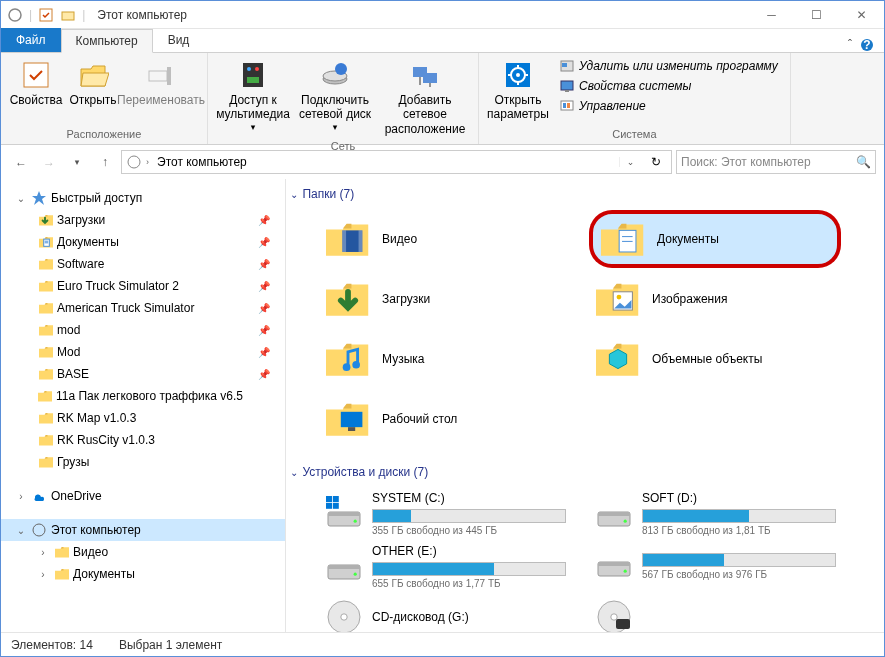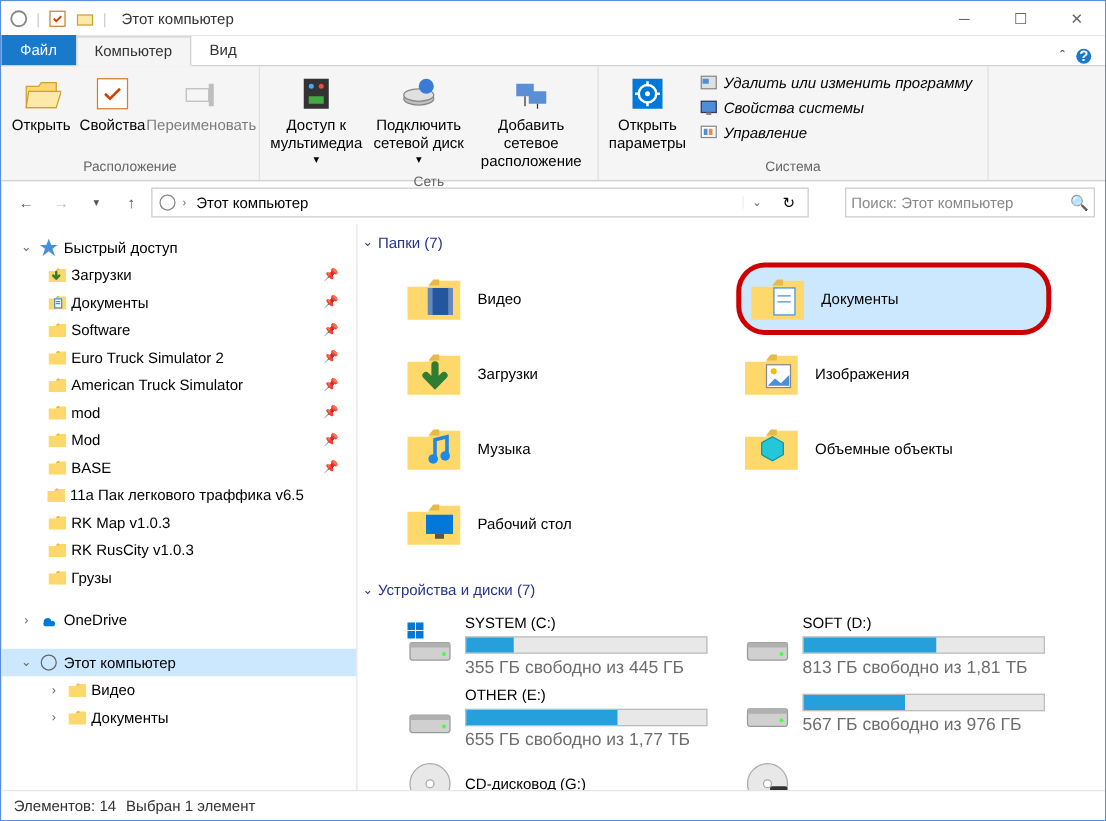--- a/index.html
+++ b/index.html
@@ -22,21 +22,21 @@
 .rbtn.disabled { opacity:.5; }
 .rgroup .glabel { color:#666; font-size:11px; padding:2px 0; }
 .rsmall { display:flex; flex-direction:column; gap:2px; padding:2px 4px; }
 .rsmall div { display:flex; align-items:center; gap:4px; padding:1px 2px; white-space:nowrap;font-style:italic; }
 .navbar { height:34px; display:flex; align-items:center; padding:4px 8px; gap:4px; }
 .navbtn { width:24px; height:24px; display:flex; align-items:center; justify-content:center; color:#555; }
 .navbtn.dis { opacity:.4; }
 .addr { flex:1; height:24px; border:1px solid #ccc; display:flex; align-items:center; padding:0 4px; gap:4px; }
 .addr .seg { padding:2px 4px; }
 .addr .refresh { margin-left:auto; width:22px; text-align:center; color:#555; border-left:1px solid #eee; }
-.search { width:200px; height:24px; border:1px solid #ccc; display:flex; align-items:center; padding:0 4px; color:#888;margin-left:25px; }
+.search { width:200px; height:24px; border:1px solid #ccc; display:flex; align-items:center; padding:0 4px; color:#888; }
 .search span:first-child { flex:1; }
 .body { display:flex; height:453px; }
 .tree { width:285px; border-right:1px solid #e5e5e5; overflow:hidden; padding-top:8px; position:relative; }
 .titem { display:flex; align-items:center; height:22px; padding-left:14px; gap:4px; position:relative; }
 .titem.selected { background:#cce8ff; }
 .titem .chev { width:12px; text-align:center; color:#666; font-size:10px; }
 .titem .icn { width:16px; height:16px; flex-shrink:0; }
 .titem .pin { margin-left:auto; margin-right:14px; color:#888; font-size:10px; }
 .tsep { height:12px; }
 .content { flex:1; overflow:hidden; padding:4px 0 0 4px; position:relative; }
@@ -45,23 +45,23 @@
 .grid { display:grid; grid-template-columns:250px 250px; gap:4px 20px; padding:6px 0 14px 30px; }
 .folder { display:flex; align-items:center; gap:10px; height:56px; padding:4px; }
 .folder .ficn { width:48px; height:48px; flex-shrink:0; }
 .folder.highlighted { background:#cce8ff; border:3px solid #c00; border-radius:22px; padding:2px 6px; box-shadow:0 0 0 1px #c00; }
 .drive { padding:2px 4px; width:250px; }
 .drive .dtop { display:flex; align-items:center; gap:8px; }
 .drive .dicn { width:40px; height:40px; flex-shrink:0; }
 .drive .dinfo { flex:1; }
 .drive .bar { height:14px; border:1px solid #bcbcbc; margin:4px 0 2px; background:#e8e8e8; position:relative; }
 .drive .bar .fill { height:100%; background:#26a0da; }
-.drive .sub { color:#6d6d6d; font-size:14px; }
+.drive .sub { color:#6d6d6d; font-size:10px; }
 .dgrid { display:grid; grid-template-columns:250px 250px; gap:4px 20px; padding:6px 0 0 30px; }
-.status { position:absolute; bottom:0; left:0; right:0; height:24px; border-top:1px solid #e5e5e5; display:flex; align-items:center; padding:0 10px; gap:8px; background:#fff; color:#333; }
+.status { position:absolute; bottom:0; left:0; right:0; height:24px; border-top:1px solid #e5e5e5; display:flex; align-items:center; padding:0 10px; gap:26px; background:#fff; color:#333; }
 svg { display:block; }
 </style>
 </head>
 <body>
 
 <div class="titlebar">
   <div class="qat">
     <span>
         <svg width="16" height="16">
           <circle cx="8" cy="8" r="6" fill="none" stroke="#888" stroke-width="1.5"></circle>
@@ -100,37 +100,37 @@
           <circle cx="7" cy="7" r="6" fill="#1979ca"></circle>
           <text x="7" y="11" text-anchor="middle" fill="#fff" font-size="10" font-weight="bold">?</text>
         </svg>
       </span>
   </div>
 </div>
 
 <div class="ribbon">
   <div class="rgroup">
     <div class="items">
+      <div class="rbtn" style="width:58px">
+          <div class="icn">
+            <svg width="32" height="32">
+              <rect x="4" y="4" width="24" height="24" fill="#fff" stroke="#d08030"></rect>
+              <path d="M10 16l4 4 8-8" stroke="#d04000" fill="none" stroke-width="2"></path>
+            </svg>
+          </div>
+          <span>Свойства</span>
+        </div>
       <div class="rbtn" style="width:52px">
           <div class="icn">
             <svg width="32" height="32">
               <path d="M4 10h10l2-3h12v20H4z" fill="#ffd86b" stroke="#d0a030"></path>
               <path d="M6 14h26l-4 13H4z" fill="#ffe9a8" stroke="#d0a030"></path>
             </svg>
           </div>
           <span>Открыть</span>
-        </div>
-      <div class="rbtn" style="width:58px">
-          <div class="icn">
-            <svg width="32" height="32">
-              <rect x="4" y="4" width="24" height="24" fill="#fff" stroke="#d08030"></rect>
-              <path d="M10 16l4 4 8-8" stroke="#d04000" fill="none" stroke-width="2"></path>
-            </svg>
-          </div>
-          <span>Свойства</span>
         </div>
       <div class="rbtn disabled" style="width:80px">
           <div class="icn">
             <svg width="32" height="32">
               <rect x="4" y="12" width="18" height="10" fill="none" stroke="#888"></rect>
               <rect x="22" y="8" width="4" height="18" fill="#888"></rect>
             </svg>
           </div>
           <span>Переименовать</span>
         </div>

